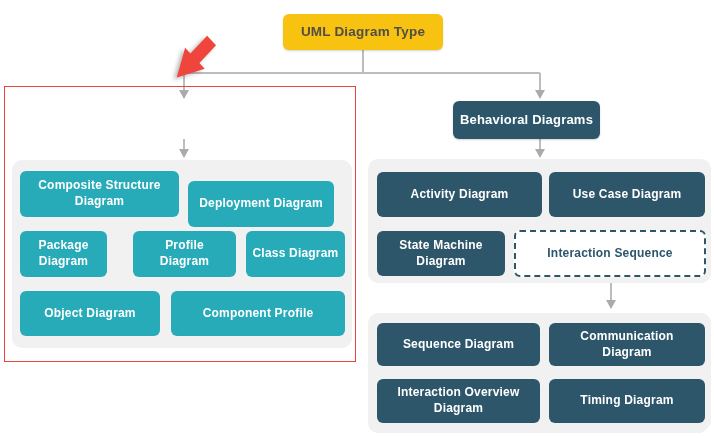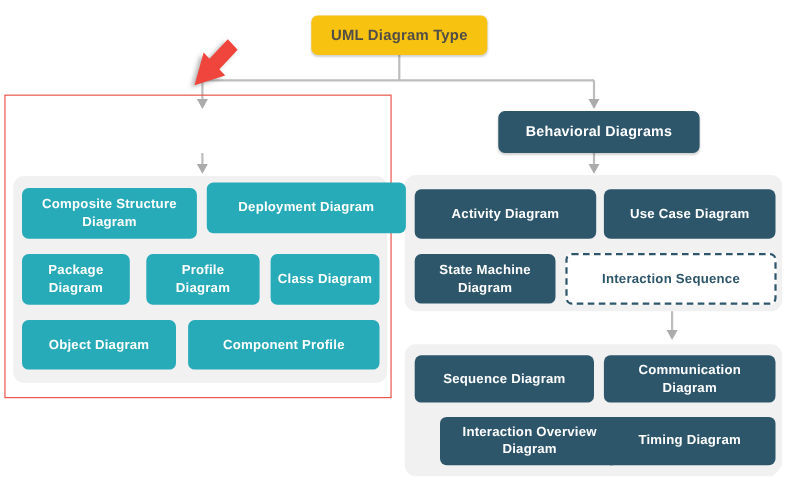--- a/index.html
+++ b/index.html
@@ -15,49 +15,49 @@
     font-size:12px;line-height:1.3;letter-spacing:.2px;padding:2px 6px;box-sizing:border-box;
   }
   .root{
     left:283px;top:14px;width:160px;height:36px;background:#F8C211;color:#514E48;
     font-size:13.5px;box-shadow:0 1px 2px rgba(0,0,0,.18);
   }
   .hdr{font-size:13px;box-shadow:0 1px 2px rgba(0,0,0,.18);}
   .teal{background:#28ABB9;}
   .dark{background:#2E566B;}
   .hdr-structural{left:94px;top:101px;width:181px;height:38px;}
-  .hdr-behavioral{left:453px;top:101px;width:183px;height:38px;}
+  .hdr-behavioral{left:453px;top:101px;width:147px;height:38px;}
   .panel{position:absolute;background:#F1F1F2;border-radius:10px;}
   .panel-structural{left:12px;top:160px;width:340px;height:188px;}
   .panel-behavioral{left:368px;top:159px;width:343px;height:124px;}
   .panel-interaction{left:368px;top:313px;width:343px;height:120px;}
   .highlight{
     position:absolute;left:4px;top:86px;width:352px;height:276px;
     border:1.5px solid #E8463C;box-sizing:border-box;background:transparent;
   }
   .dashed{
     background:#ffffff;border:2px dashed #2E566B;color:#2E566B;
   }
   
   .b-composite {left:20px; top:171px;width:159px;height:46px;text-align:center;}
-  .b-deployment{left:188px;top:166px;width:181px;height:46px;}
-  .b-package   {left:20px; top:231px;width:98px;height:46px;text-align:center;}
+  .b-deployment{left:188px;top:181px;width:146px;height:46px;}
+  .b-package   {left:20px; top:231px;width:87px;height:46px;text-align:center;}
   .b-profile   {left:133px;top:231px;width:103px;height:46px;}
   .b-class     {left:246px;top:231px;width:99px; height:46px;}
   .b-object    {left:20px; top:291px;width:140px;height:45px;}
   .b-component {left:171px;top:291px;width:174px;height:45px;}
   
   .b-activity  {left:377px;top:172px;width:165px;height:45px;}
   .b-usecase   {left:549px;top:172px;width:156px;height:45px;}
   .b-statemach {left:377px;top:231px;width:128px;height:45px;}
   .b-interact  {left:514px;top:230px;width:192px;height:47px;}
   
   .b-sequence  {left:377px;top:323px;width:163px;height:43px;}
   .b-comm      {left:549px;top:323px;width:156px;height:43px;}
-  .b-intover   {left:377px;top:379px;width:163px;height:44px;margin-left:23px;}
+  .b-intover   {left:377px;top:379px;width:163px;height:44px;}
   .b-timing    {left:549px;top:379px;width:156px;height:44px;}
   .red-arrow{
     position:absolute;left:164px;top:14px;width:64px;height:68px;
     filter:drop-shadow(-3px 2px 2px rgba(90,90,90,.45));
   }
 </style>
 </head>
 <body>
 
 <div class="canvas">

